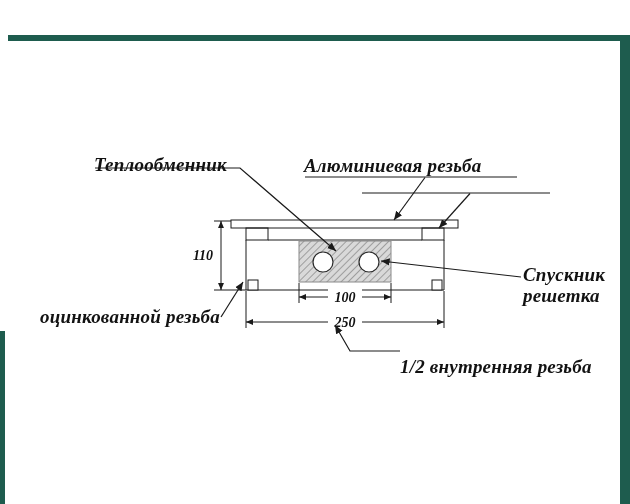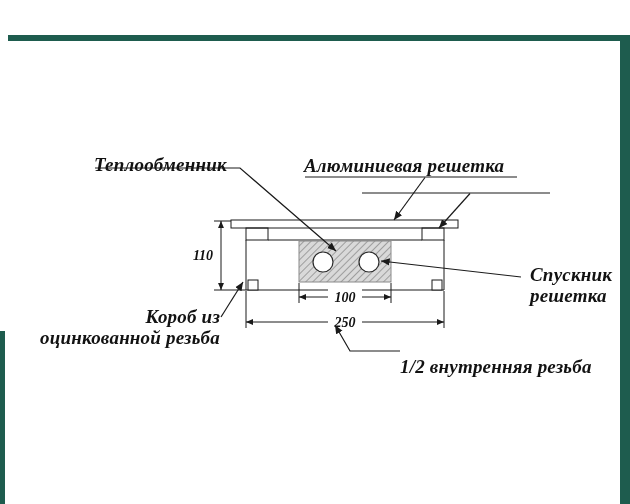--- a/index.html
+++ b/index.html
@@ -94,28 +94,27 @@
       <path class="ld" d="M362,193 H550"></path>
       <path class="ld" d="M470,193.5 L439,228" marker-end="url(#arr)"></path>
       <path class="ld" d="M521,277 L381,261" marker-end="url(#arr)"></path>
       <path class="ld" d="M221,317 L243,282" marker-end="url(#arr)"></path>
       <path class="ld" d="M400,351 H350 L335,325" marker-end="url(#arr)"></path>
     </g>
   </svg>
 
   <div class="lbl" style="left:94px;top:154px;">Теплообменник</div>
 
-  <div class="lbl" style="left:304px;top:155px;">Алюминиевая решетка</div>
+  <div class="lbl" style="left:304px;top:155px;">Алюминиевая резьба</div>
 
 
-  <div class="lbl" style="left:523px;top:264px;margin-left:7px;">
+  <div class="lbl" style="left:523px;top:264px;">
     <span class="line">Спускник</span>
     <span class="line">решетка</span>
   </div>
 
   <div class="lbl lbl-box" style="left:28px;top:306px;">
-    <span class="line">Короб из</span>
     <span class="line">оцинкованной резьба</span>
   </div>
 
   <div class="lbl" style="left:400px;top:356px;font-style:italic;">1/2 внутренняя резьба</div>
 
 </div>
 
 </body></html>

